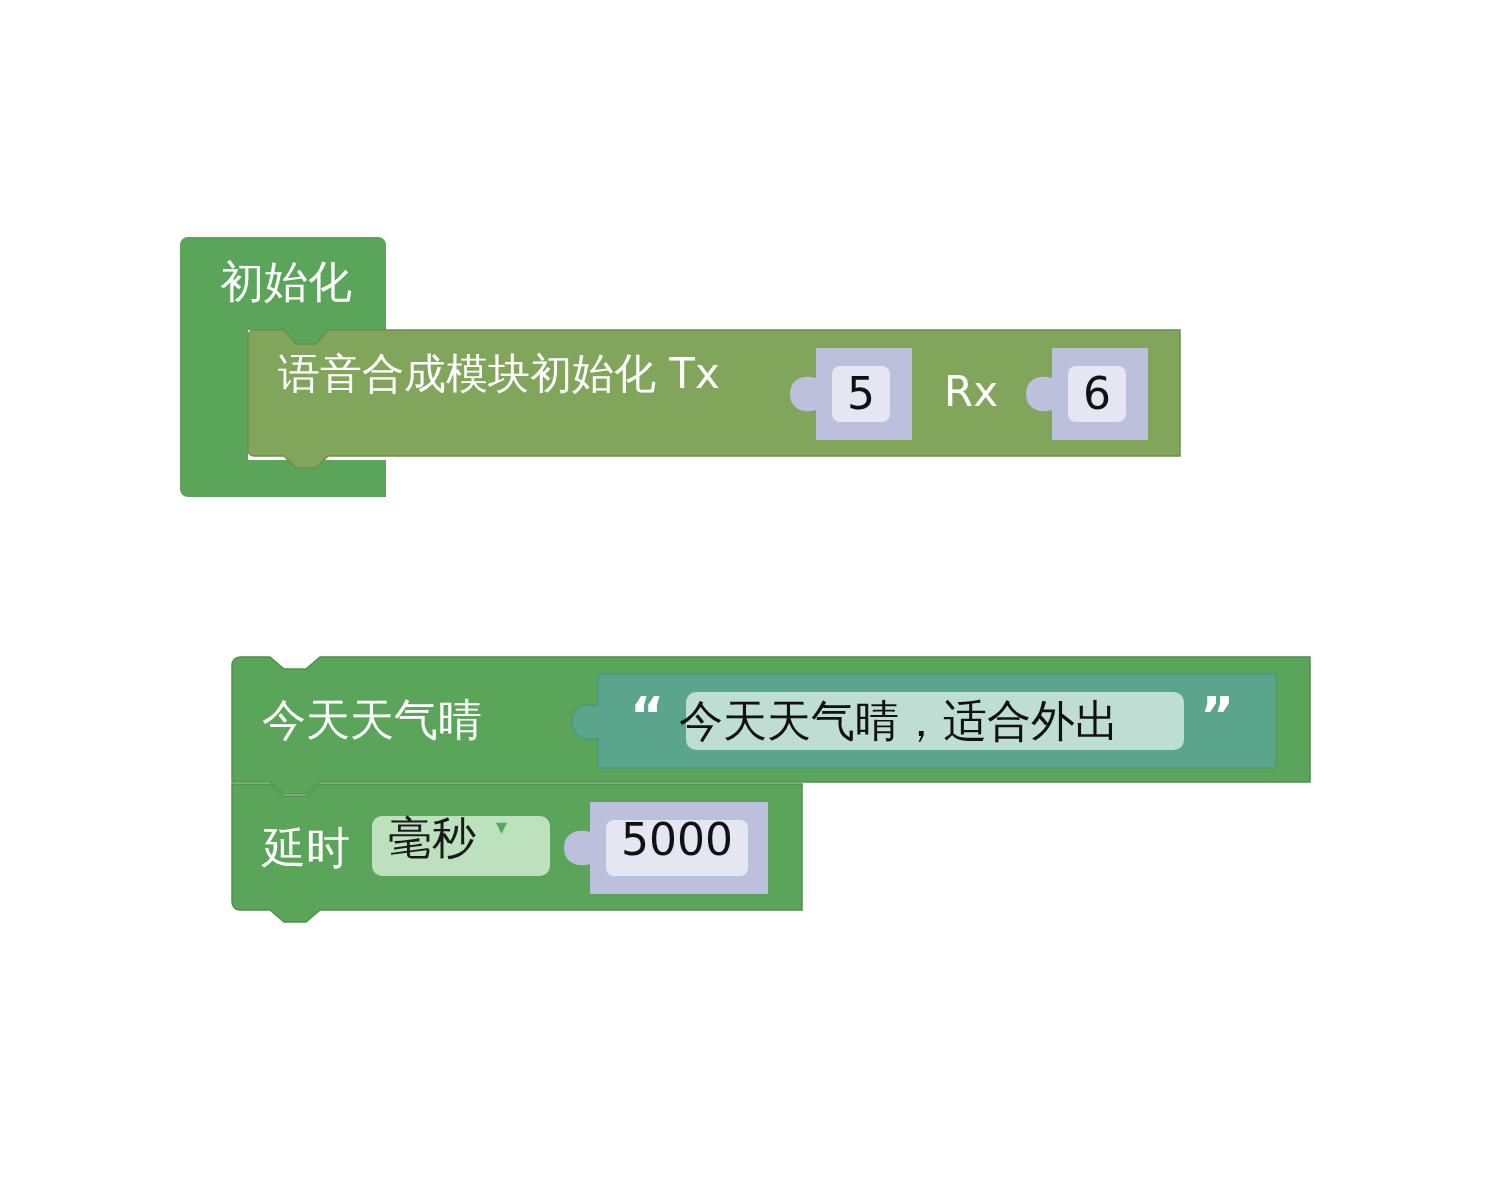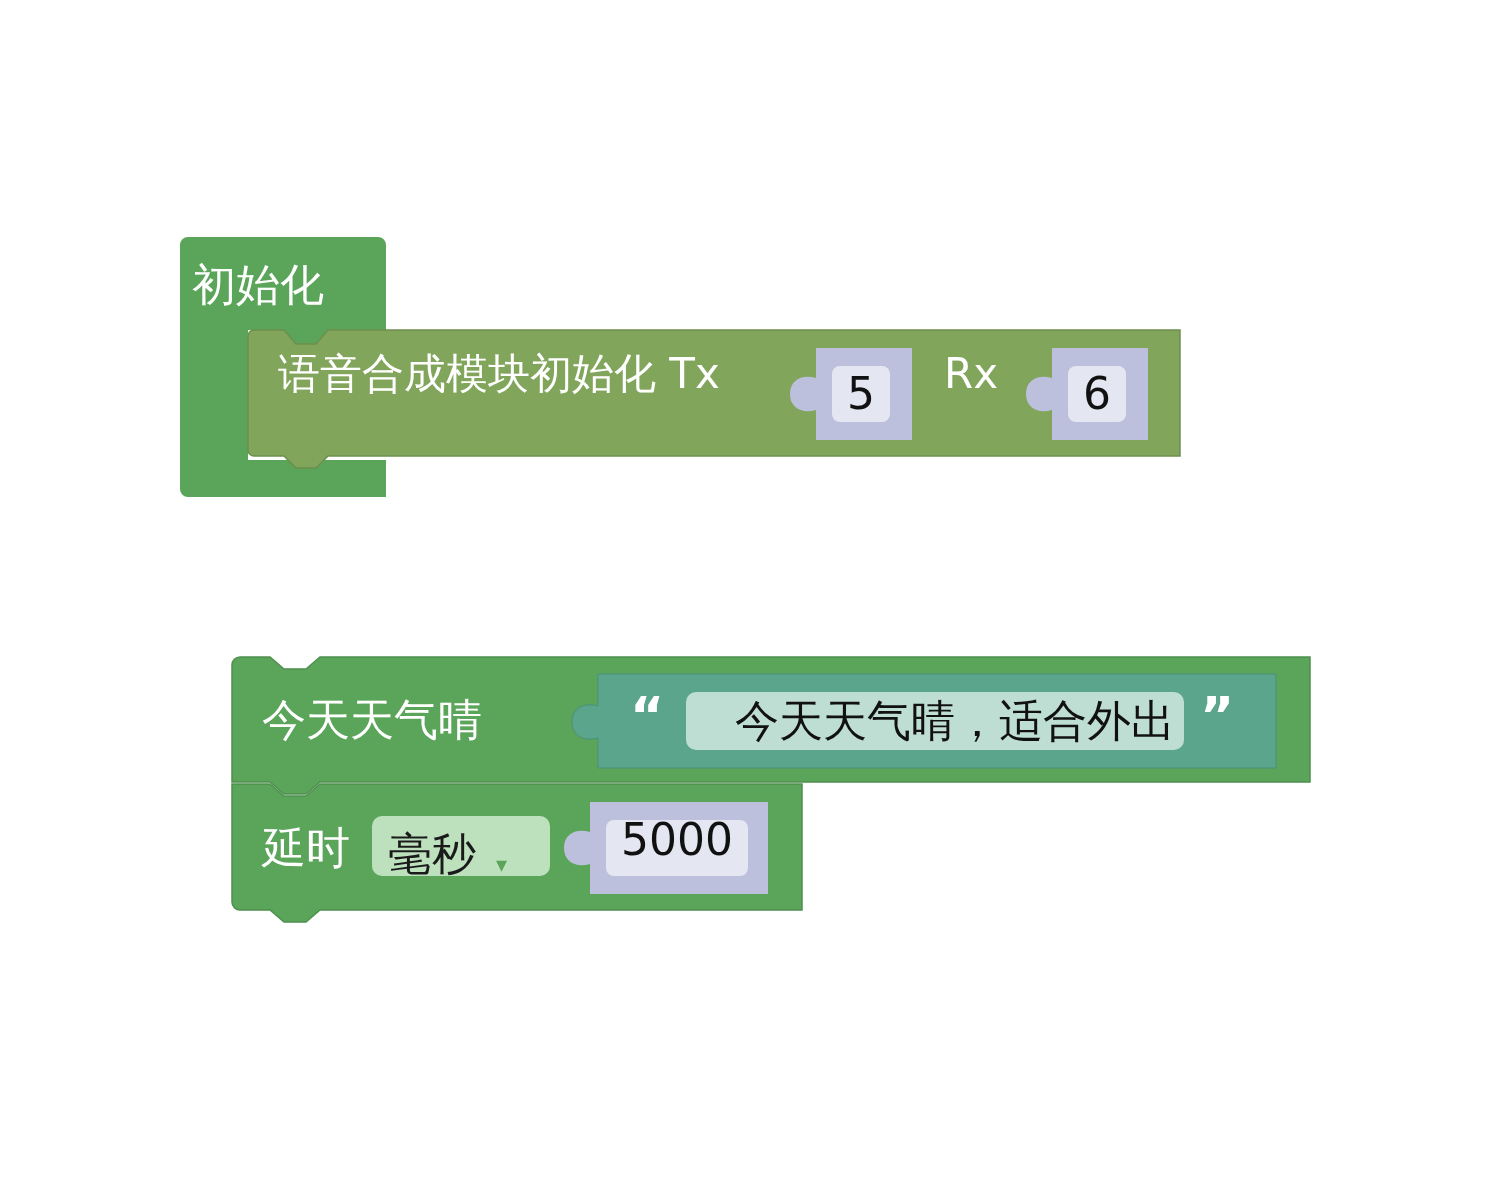--- a/index.html
+++ b/index.html
@@ -32,29 +32,29 @@
   <rect x="686" y="692" width="498" height="58" rx="10" fill="#bfded3"></rect>
 
   <path d="M232,784 H270 l14,12 h22 l14,-12 H802 V910 H320 l-14,12 h-22 l-14,-12 H240 a8,8 0 0 1 -8,-8 Z" fill="#5ba55b" stroke="#4e8f4e" stroke-width="1.5"></path>
 
   <rect x="372" y="816" width="178" height="60" rx="10" fill="#bde1bd"></rect>
 
   <path d="M590,802 H768 V894 H590 V864 c-14,4 -26,-2 -26,-16 c0,-14 12,-20 26,-16 Z" fill="#bcc0dc"></path>
   <rect x="606" y="820" width="142" height="56" rx="8" fill="#e4e6f2"></rect>
 </svg>
 
-<div class="lbl" style="left:192px; top:263px;">初始化</div>
+<div class="lbl" style="left:220px; top:263px;font-family:Liberation Mono, monospace;">初始化</div>
 <div class="lbl" style="left:278px; top:353px; font-size:42px;">语音合成模块初始化 Tx</div>
 <div class="field" style="left:832px; top:366px; width:58px; height:56px;">5</div>
-<div class="lbl" style="left:944px; top:353px; font-size:42px;">Rx</div>
+<div class="lbl" style="left:944px; top:371px; font-size:42px;">Rx</div>
 <div class="field" style="left:1068px; top:366px; width:58px; height:56px;">6</div>
 
 <div class="lbl" style="left:262px; top:698px;">今天天气晴</div>
 <div class="lbl" style="left:630px; top:690px; font-size:52px; font-weight:bold;">“</div>
-<div class="field" style="left:706px; top:692px; width:498px; height:58px;">今天天气晴，适合外出</div>
+<div class="field" style="left:650px; top:692px; width:498px; height:58px;">今天天气晴，适合外出</div>
 <div class="lbl" style="left:1200px; top:690px; font-size:52px; font-weight:bold;">”</div>
 
 <div class="lbl" style="left:262px; top:826px;">延时</div>
-<div class="abs" style="left:372px; top:816px; width:178px; height:60px; display:flex; align-items:flex-end;">
+<div class="abs" style="left:372px; top:816px; width:178px; height:60px; display:flex; align-items:flex-start;">
   <span style="margin-left:16px; font-size:44px; color:#1a1a1a; line-height:1;">毫秒</span>
   <span style="margin-left:20px; font-size:22px; color:#5ba55b; line-height:1;">▾</span>
 </div>
 <div class="field" style="left:606px; top:820px; width:142px; height:39px;">5000</div>
 
 </body></html>

